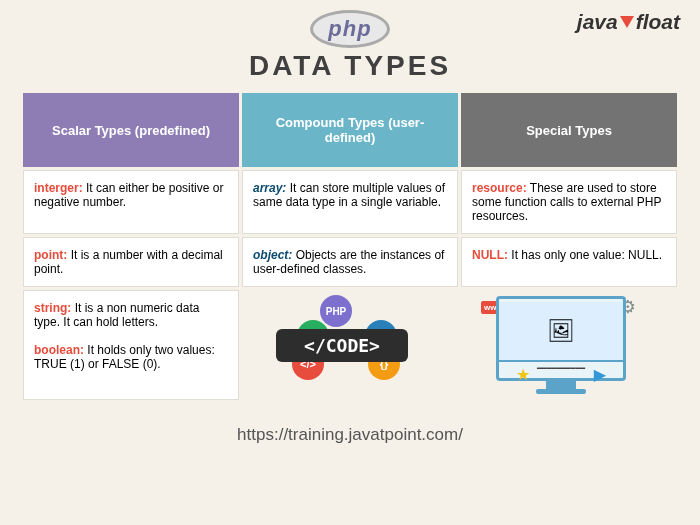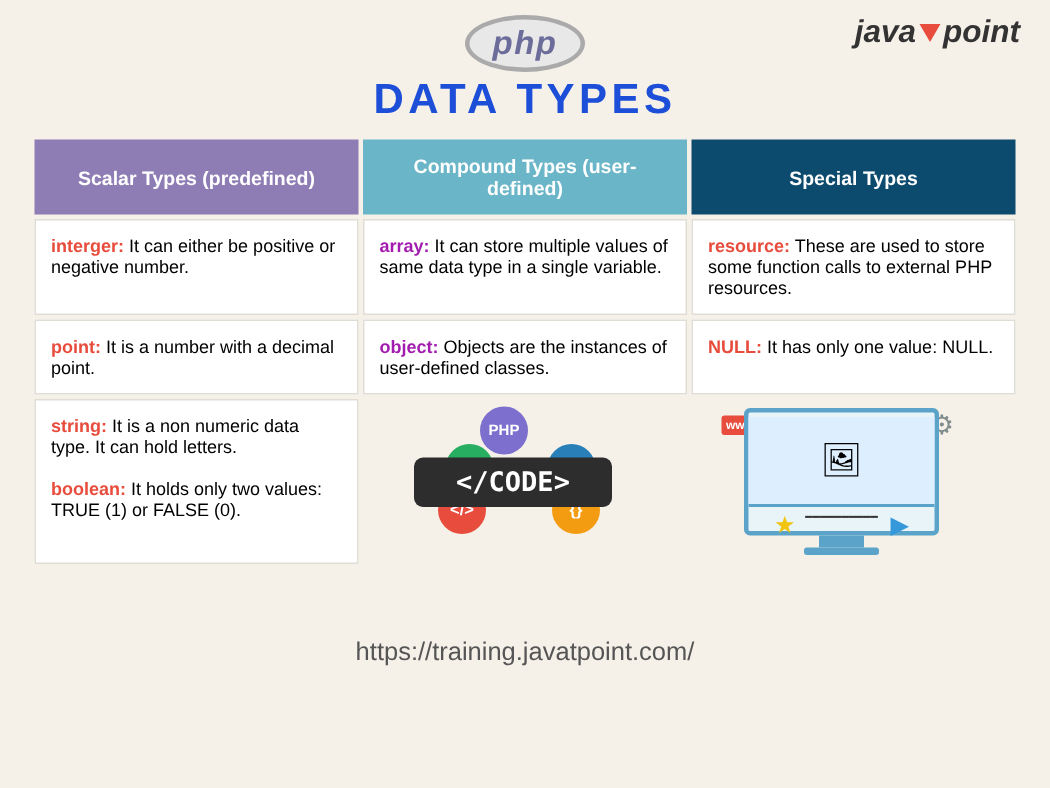--- a/index.html
+++ b/index.html
@@ -65,58 +65,58 @@
       width: 0; height: 0;
       border-left: 7px solid transparent;
       border-right: 7px solid transparent;
       border-top: 12px solid #e74c3c;
       margin: 0 1px;
     }
     .javatpoint-logo .point-text { color: #333; font-style: italic; }
     .main-title {
       font-size: 28px;
       font-weight: bold;
-      color: #1d4ed8;
+      color: #404040;
       letter-spacing: 3px;
       margin-top: 2px;
     }
     
     .data-table {
       width: 660px;
       border-collapse: separate;
       border-spacing: 3px;
       margin-top: 4px;
     }
     .data-table th {
-      padding: 10px 12px;
+      padding: 22px 12px;
       font-size: 13px;
       font-weight: bold;
       text-align: center;
       color: white;
     }
     .th-scalar { background: #8e7db5; width: 33%; }
     .th-compound { background: #6ab5c7; width: 33%; }
-    .th-special { background: #0c4a6e; width: 33%; }
+    .th-special { background: #737373; width: 33%; }
 
     .data-table td {
       padding: 10px 10px;
       font-size: 12px;
       vertical-align: top;
       background: white;
       border: 1px solid #e0ddd5;
     }
     .data-table td.img-cell {
       background: transparent;
       border: none;
       text-align: center;
       vertical-align: middle;
       padding: 0;
     }
     .keyword { color: #e74c3c; font-weight: bold; }
-    .keyword-green { color: #a21caf; font-weight: bold; }
+    .keyword-green { color: #0c4a6e; font-weight: bold; font-style: italic; }
 
     
     .footer {
       margin-top: auto;
       padding: 6px 0 4px 0;
       font-size: 17px;
       color: #555;
       text-align: center;
     }
 
@@ -239,21 +239,21 @@
 
 <div class="page">
   <div class="header">
     <div class="logo-area">
       <div class="php-logo">
         <em>php</em>
       </div>
       <div class="javatpoint-logo">
         <span class="java-text">java</span>
         <div class="triangle"></div>
-        <span class="point-text">point</span>
+        <span class="point-text">float</span>
       </div>
     </div>
     <div class="main-title">DATA TYPES</div>
   </div>
 
   <table class="data-table">
     <thead>
       <tr>
         <th class="th-scalar">Scalar Types (predefined)</th>
         <th class="th-compound">Compound Types (user-defined)</th>

